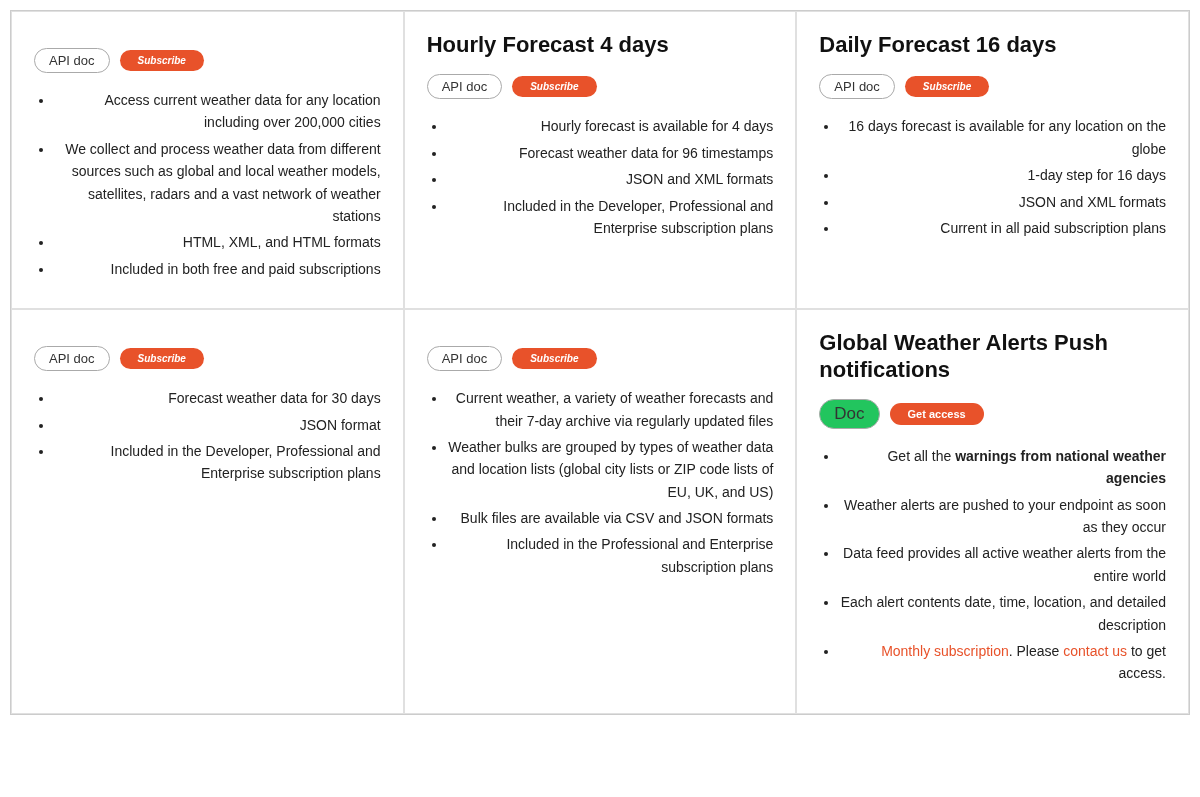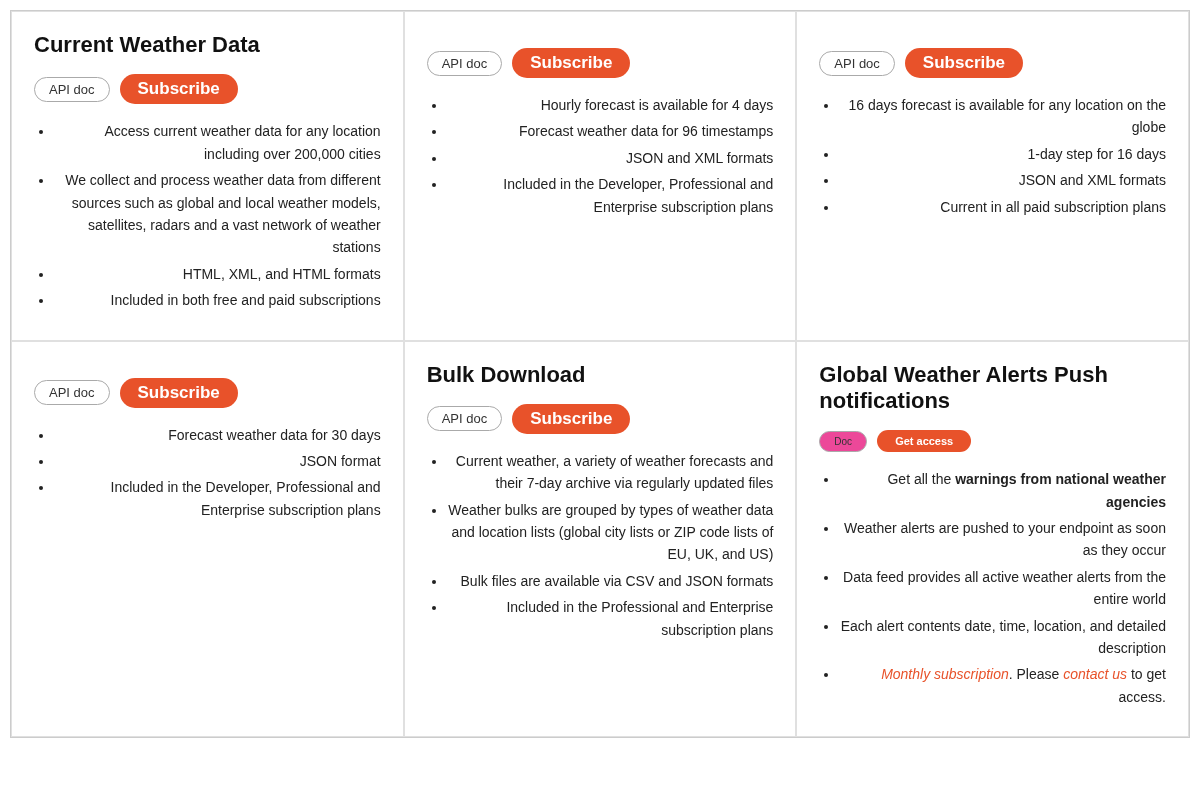--- a/index.html
+++ b/index.html
@@ -42,31 +42,32 @@
       padding: 4px 14px;
       font-size: 13px;
       cursor: pointer;
     }
     .btn-subscribe {
       background: #e8522a;
       color: #fff;
       border: none;
       border-radius: 20px;
       padding: 5px 18px;
-      font-size: 17px;
+      font-size: 10px;
       font-weight: bold;
       cursor: pointer;
+      font-style: italic;
     }
     .btn-doc {
       border: 1px solid #aaa;
-      background: #ec4899;
+      background: #22c55e;
       color: #333;
       border-radius: 20px;
       padding: 4px 14px;
-      font-size: 10px;
+      font-size: 17px;
       cursor: pointer;
     }
     .btn-access {
       background: #e8522a;
       color: #fff;
       border: none;
       border-radius: 20px;
       padding: 5px 18px;
       font-size: 11px;
       font-weight: bold;
@@ -78,56 +79,56 @@
       line-height: 1.6;
       text-align: right;
     }
     .card ul li {
       margin-bottom: 4px;
       color: #222;
     }
     .link-orange {
       color: #e8522a;
       text-decoration: none;
-      font-style: italic;
     }
   </style>
 </head>
 <body>
 
 <div class="grid">
 
   <div class="card">
-    <div class="card-title">Current Weather Data</div>
     <div class="btn-row">
       <button class="btn-api">API doc</button>
       <button class="btn-subscribe">Subscribe</button>
     </div>
     <ul>
       <li>Access current weather data for any location including over 200,000 cities</li>
       <li>We collect and process weather data from different sources such as global and local weather models, satellites, radars and a vast network of weather stations</li>
       <li>HTML, XML, and HTML formats</li>
       <li>Included in both free and paid subscriptions</li>
     </ul>
   </div>
 
   <div class="card">
+    <div class="card-title">Hourly Forecast 4 days</div>
     <div class="btn-row">
       <button class="btn-api">API doc</button>
       <button class="btn-subscribe">Subscribe</button>
     </div>
     <ul>
       <li>Hourly forecast is available for 4 days</li>
       <li>Forecast weather data for 96 timestamps</li>
       <li>JSON and XML formats</li>
       <li>Included in the Developer, Professional and Enterprise subscription plans</li>
     </ul>
   </div>
 
   <div class="card">
+    <div class="card-title">Daily Forecast 16 days</div>
     <div class="btn-row">
       <button class="btn-api">API doc</button>
       <button class="btn-subscribe">Subscribe</button>
     </div>
     <ul>
       <li>16 days forecast is available for any location on the globe</li>
       <li>1-day step for 16 days</li>
       <li>JSON and XML formats</li>
       <li>Current in all paid subscription plans</li>
     </ul>
@@ -139,21 +140,20 @@
       <button class="btn-subscribe">Subscribe</button>
     </div>
     <ul>
       <li>Forecast weather data for 30 days</li>
       <li>JSON format</li>
       <li>Included in the Developer, Professional and Enterprise subscription plans</li>
     </ul>
   </div>
 
   <div class="card">
-    <div class="card-title">Bulk Download</div>
     <div class="btn-row">
       <button class="btn-api">API doc</button>
       <button class="btn-subscribe">Subscribe</button>
     </div>
     <ul>
       <li>Current weather, a variety of weather forecasts and their 7-day archive via regularly updated files</li>
       <li>Weather bulks are grouped by types of weather data and location lists (global city lists or ZIP code lists of EU, UK, and US)</li>
       <li>Bulk files are available via CSV and JSON formats</li>
       <li>Included in the Professional and Enterprise subscription plans</li>
     </ul>

